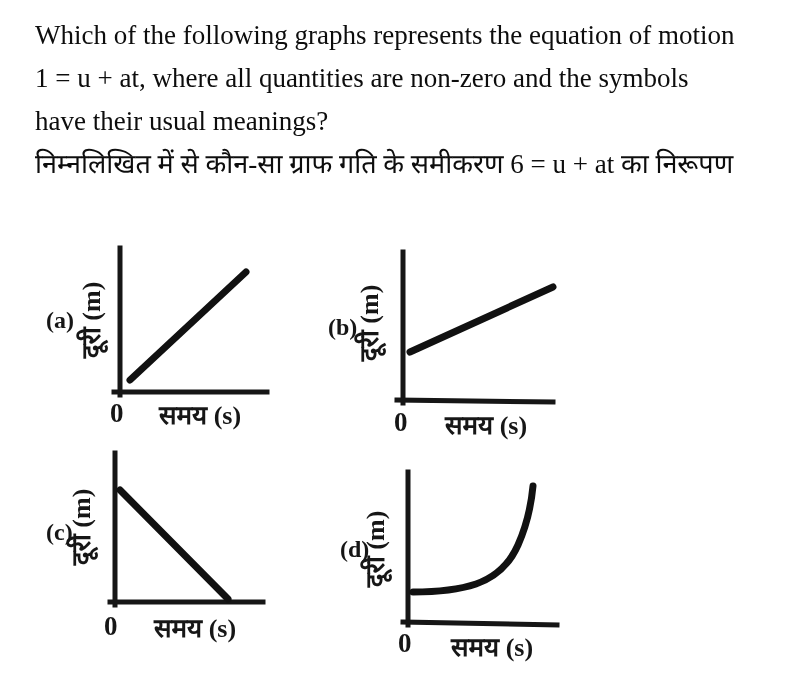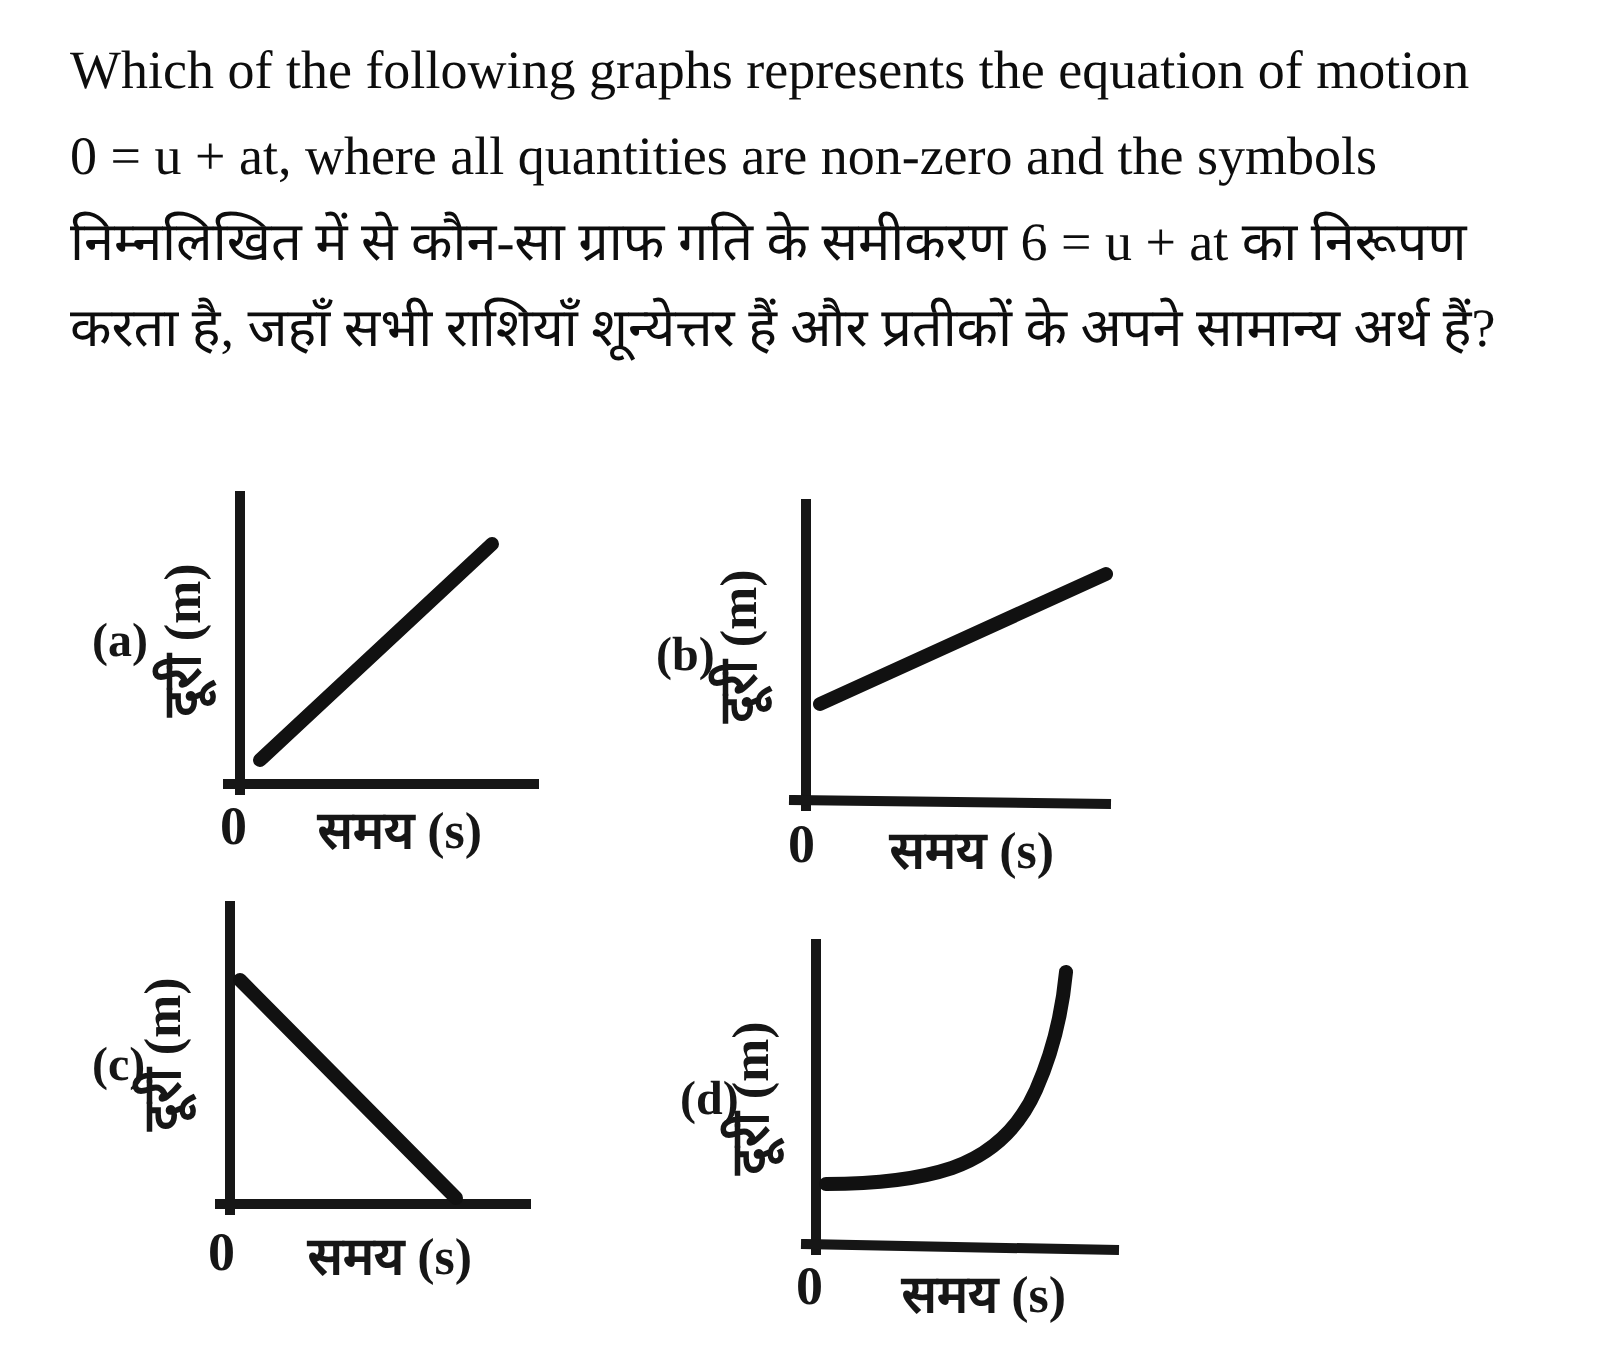--- a/index.html
+++ b/index.html
@@ -29,23 +29,23 @@
   .g-axis-text{font-family:"Liberation Serif", serif;font-size:26px;font-weight:bold;fill:#161616;}
   .g-origin{font-family:"Liberation Serif", serif;font-size:27px;font-weight:bold;fill:#161616;}
 </style>
 </head>
 <body>
 
 <div class="page">
 
   <div class="question">
     <div class="q-line">Which of the following graphs represents the equation of motion</div>
-    <div class="q-line">0 = u + at, where all quantities are non-zero and the symbols</div>
+    <div class="q-line">1 = u + at, where all quantities are non-zero and the symbols</div>
+    <div class="q-line">have their usual meanings?</div>
     <div class="q-line">निम्नलिखित में से कौन-सा ग्राफ गति के समीकरण 6 = u + at का निरूपण</div>
-    <div class="q-line">करता है, जहाँ सभी राशियाँ शून्येत्तर हैं और प्रतीकों के अपने सामान्य अर्थ हैं?</div>
   </div>
 
   <div class="graph" style="left:40px;top:240px;">
     <svg width="240" height="200" viewBox="0 0 240 200">
       <text class="g-label" x="6" y="88">(a)</text>
       <text class="g-axis-text" transform="rotate(-90 60 80)" x="60" y="80" text-anchor="middle">दूरी (m)</text>
       <line class="axis" x1="80" y1="8" x2="80" y2="155"></line>
       <line class="axis" x1="74" y1="152" x2="227" y2="152"></line>
       <line class="data-line" x1="90" y1="140" x2="206" y2="32"></line>
       <text class="g-origin" x="70" y="182">0</text>

